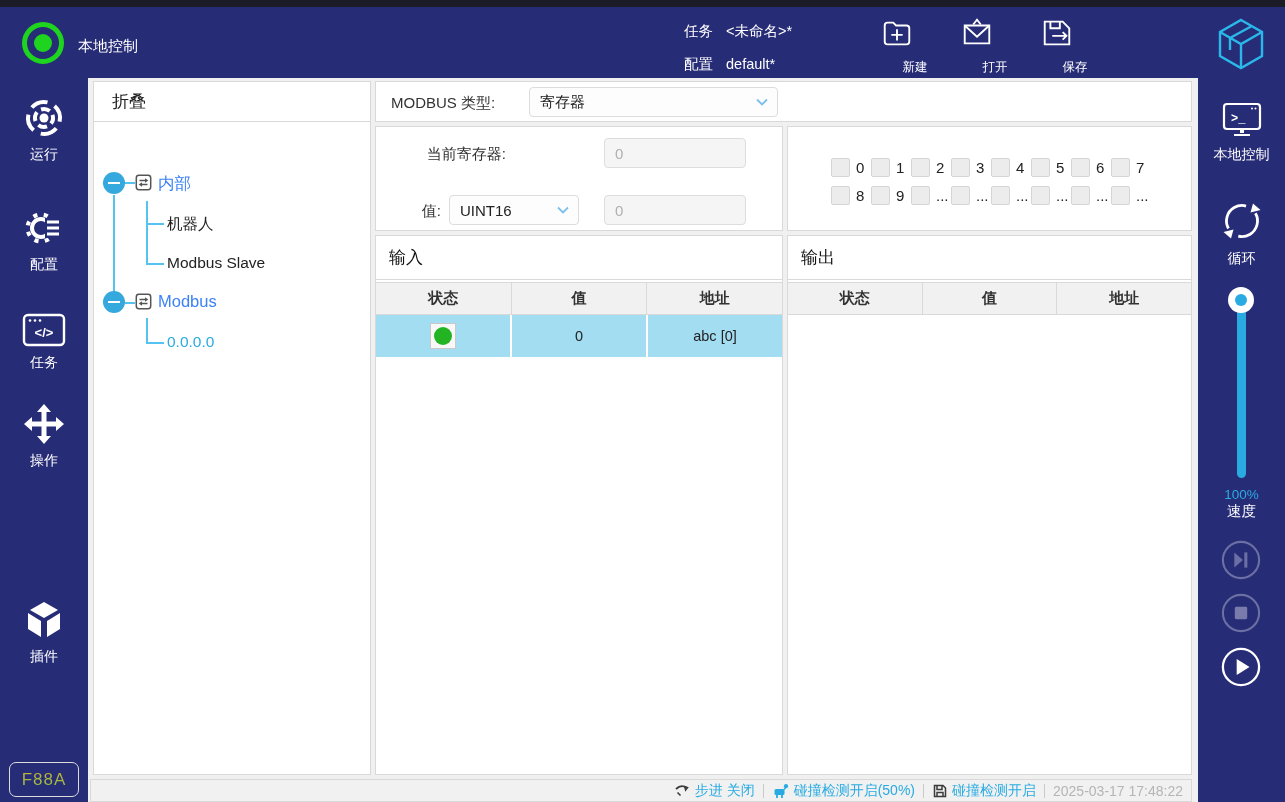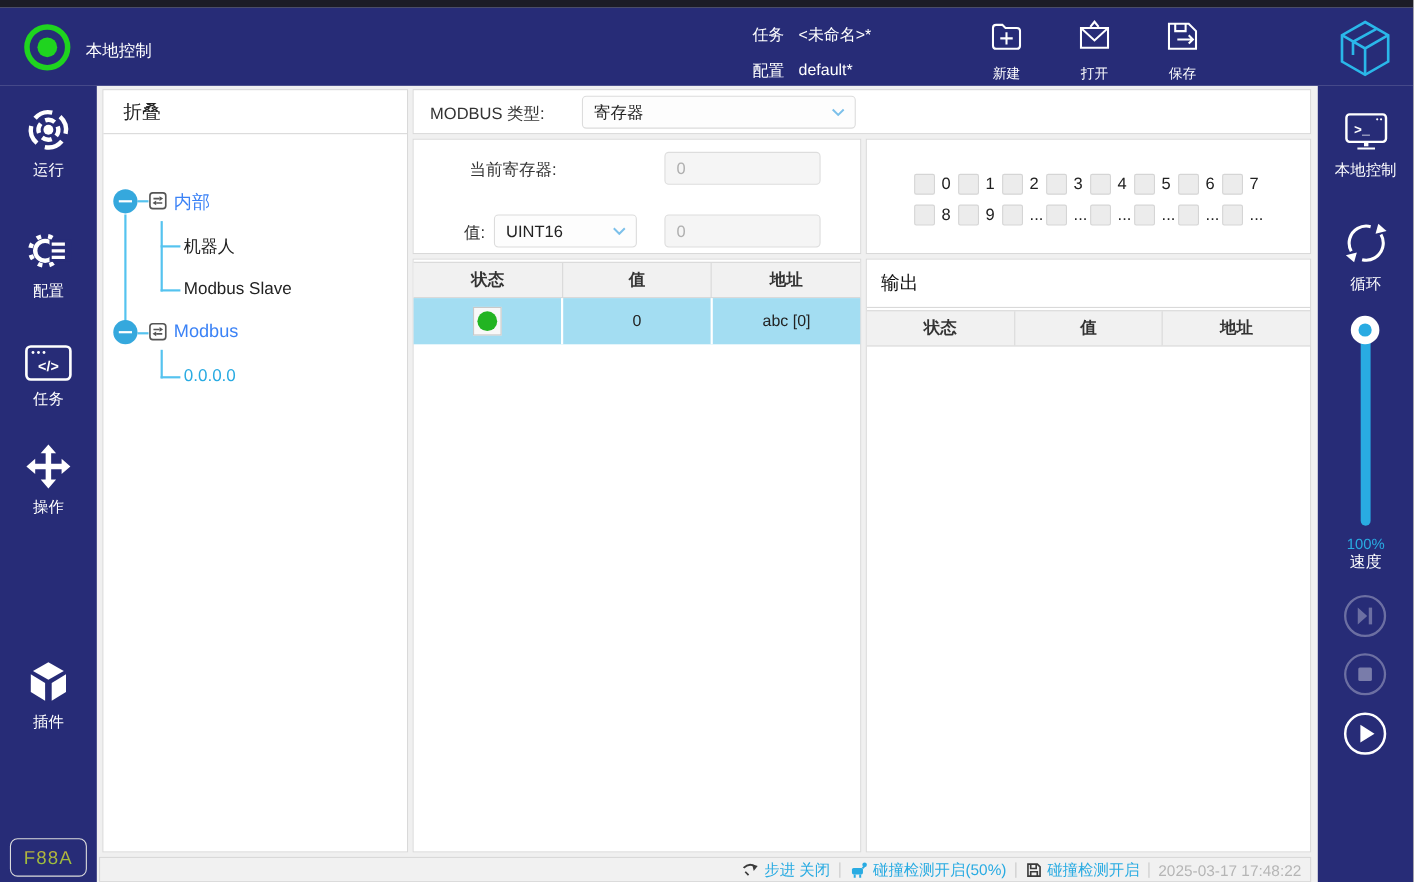--- a/index.html
+++ b/index.html
@@ -11,21 +11,21 @@
   .top-strip { position:absolute; left:0; top:0; width:1285px; height:7px; background:#1c1c26; }
   .topbar { position:absolute; left:0; top:7px; width:1285px; height:71px; background:#272c77; color:#fff; }
   .mode-ind { position:absolute; left:22px; top:15px; width:42px; height:42px; border:5px solid #1fd41f;
               border-radius:50%; }
   .mode-ind i { position:absolute; left:50%; top:50%; width:18px; height:18px; margin:-9px 0 0 -9px;
                 background:#1fd41f; border-radius:50%; }
   .mode-label { position:absolute; left:78px; top:30px; font-size:15px; }
   .tc-block { position:absolute; left:684px; top:13px; font-size:14.5px; }
   .tc-row { display:flex; gap:13px; height:22px; align-items:center; margin-bottom:11px; }
   .actions { position:absolute; left:880px; top:9px; display:flex; gap:10px; }
-  .act-btn { width:70px; height:60px; display:flex; flex-direction:column; align-items:center;
+  .act-btn { width:70px; height:60px; display:flex; flex-direction:column; 
              justify-content:space-between; cursor:pointer; background:none; border:none; color:#fff; }
   .act-btn span { font-size:12.5px; }
   .logo { position:absolute; left:1216px; top:10px; }
 
   
   .lsb { position:absolute; left:0; top:78px; width:88px; height:724px; background:#272c77; color:#fff; }
   .rsb { position:absolute; left:1198px; top:78px; width:87px; height:724px; background:#272c77; color:#fff; }
   .side-item { position:absolute; left:0; width:100%; display:flex; flex-direction:column; align-items:center;
                justify-content:center; gap:7px; cursor:pointer; }
   .side-item span { font-size:14px; }
@@ -392,20 +392,21 @@
           <span>...</span>
         </div>
       <div class="bit-cell">
           <div class="bit-box"></div>
           <span>...</span>
         </div>
     </div>
   </section>
 
   <section class="card c-in">
+    <div class="io-title">输入</div>
     <div class="io-head">
       <div>状态</div>
       <div>值</div>
       <div>地址</div>
     </div>
     <div class="io-row">
       <div class="cell">
         <div class="dot-box">
           <div class="dot"></div>
         </div>

